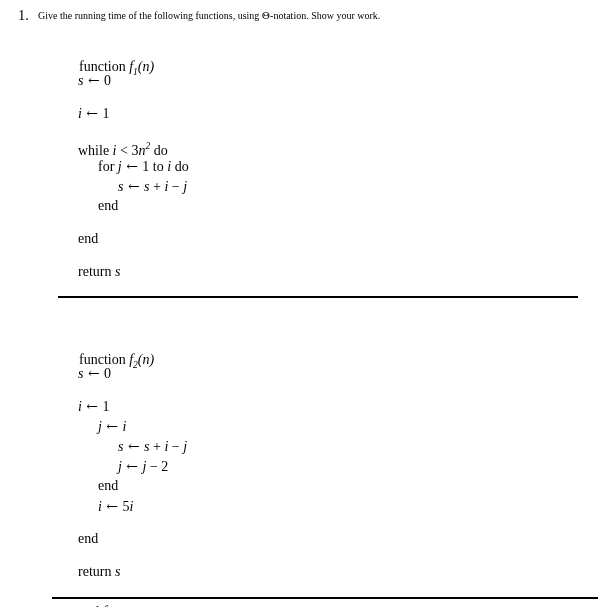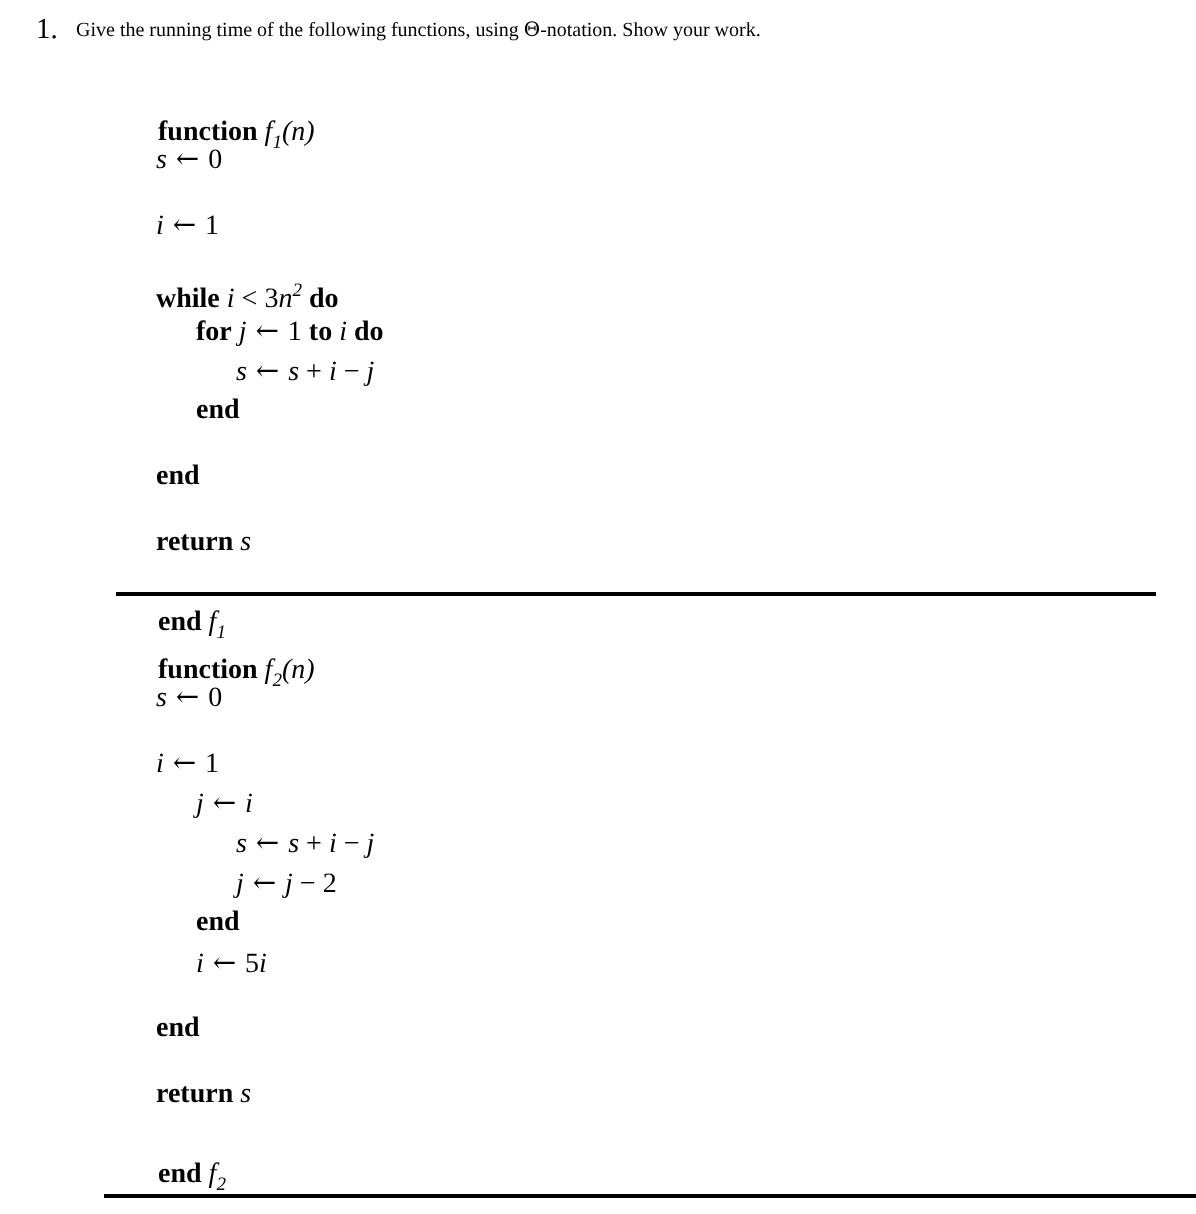--- a/index.html
+++ b/index.html
@@ -44,21 +44,21 @@
   .code-block {
     margin-left: 58px;
     font-size: 14px;
     line-height: 20px;
   }
   .code-line {
     white-space: pre;
     height: 20px;
   }
   .kw {
-    font-weight: bold;
+    font-weight: normal;
   }
   .var {
     font-style: italic;
     font-family: "Liberation Serif", "DejaVu Serif", serif;
   }
   .num {
     font-style: normal;
   }
   .op {
     font-style: normal;
@@ -113,21 +113,21 @@
   .divider-bottom {
     position: absolute;
     left: 52px;
     width: 546px;
     height: 2px;
     background: #000000;
     top: 597px;
   }
 
   .fn1-wrap { margin-top: 12px; }
-  .fn2-wrap { position: absolute; top: 306px; left: 0; }
+  .fn2-wrap { position: absolute; top: 330px; left: 0; }
 </style>
 </head>
 <body>
 
 <div class="question">
   <div class="q-number">1.</div>
   <div class="q-text">
     <span>Give the running time of the following functions, using </span><span class="theta">Θ</span><span>-notation.  Show your work.</span>
   </div>
 </div>
@@ -140,23 +140,20 @@
     <div>
         <div class="code-line i1"><span class="var">s</span><span class="arrow"> ← </span><span class="num">0</span></div>
         <div class="code-line i1"><span class="var">i</span><span class="arrow"> ← </span><span class="num">1</span></div>
         <div class="code-line i1"><span class="kw">while</span><span> </span><span class="var">i</span><span class="op"> &lt; </span><span class="num">3</span><span class="var">n</span><sup>2</sup><span> </span><span class="kw">do</span></div>
         <div class="code-line i2"><span class="kw">for</span><span> </span><span class="var">j</span><span class="arrow"> ← </span><span class="num">1</span><span> </span><span class="kw">to</span><span> </span><span class="var">i</span><span> </span><span class="kw">do</span></div>
         <div class="code-line i3"><span class="var">s</span><span class="arrow"> ← </span><span class="var">s</span><span class="op"> + </span><span class="var">i</span><span class="op"> − </span><span class="var">j</span></div>
         <div class="code-line i2"><span class="kw">end</span></div>
         <div class="code-line i1"><span class="kw">end</span></div>
         <div class="code-line i1"><span class="kw">return</span><span> </span><span class="var">s</span></div>
       </div>
-    <div class="code-line i0">
-      <span class="kw">end</span><span> </span><span class="var">f</span><sub>1</sub>
-    </div>
   </div>
 </div>
 
 <div class="divider-mid"></div>
 
 <div class="fn2-wrap">
   <div class="code-block">
     <div class="code-line i0">
       <span class="kw">function</span><span> </span><span class="var">f</span><sub>2</sub><span class="var">(n)</span>
     </div>

